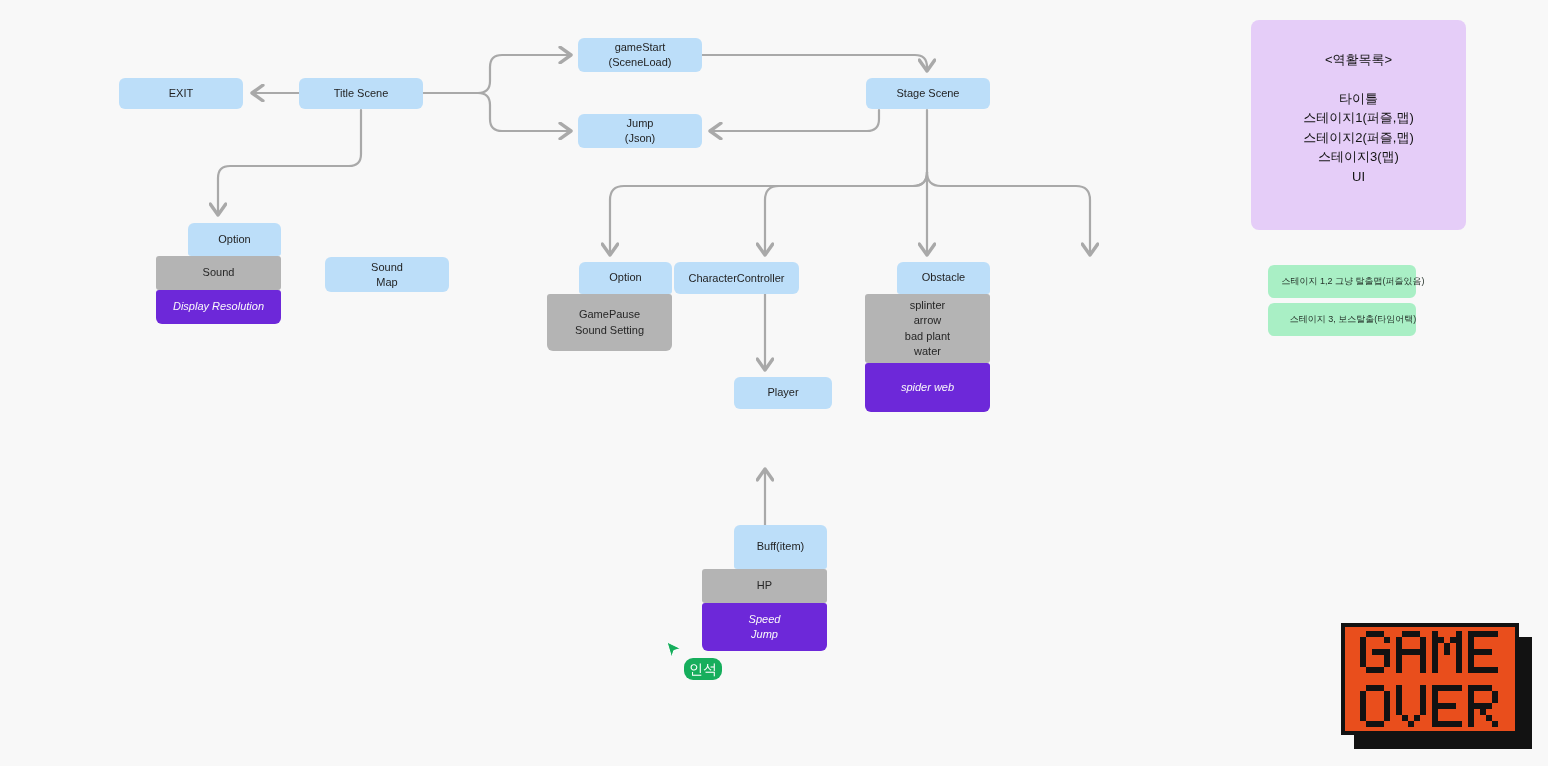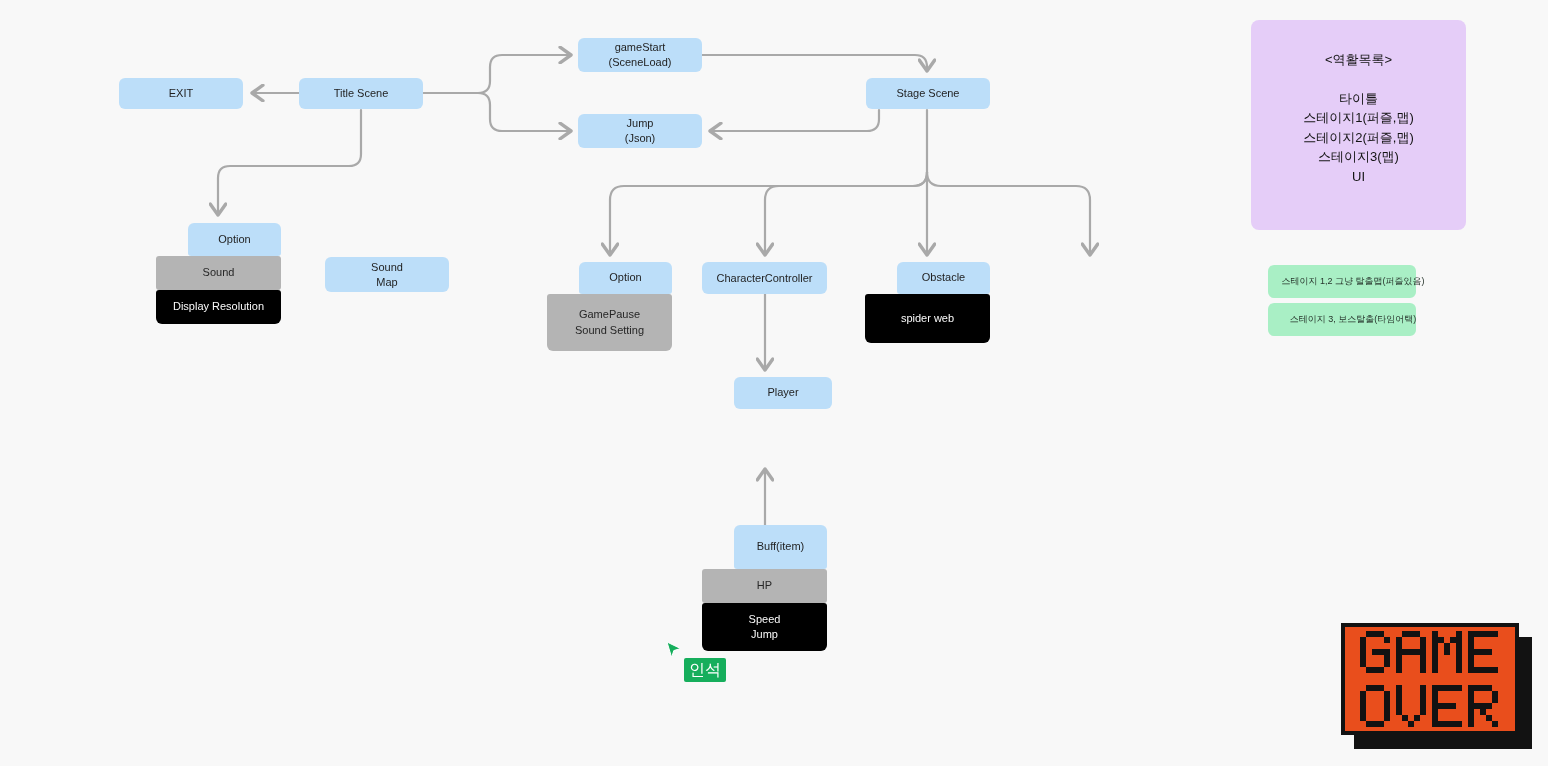--- a/index.html
+++ b/index.html
@@ -18,21 +18,21 @@
     position:absolute;
     display:flex; align-items:center; justify-content:center;
     text-align:center;
     font-size:11px; line-height:1.35;
     white-space:pre-line;
     border-radius:6px;
     color:#1f1f1f;
   }
   .blue  { background:#bcdef9; }
   .gray  { background:#b4b4b4; color:#262626; }
-  .dark  { background:#000000; color:#fafafa; }
+  .dark  { background:#6d28d9; color:#fafafa;font-style:italic; }
 
   .stack { position:absolute; display:flex; flex-direction:column; }
   .stack .seg {
     display:flex; align-items:center; justify-content:center;
     text-align:center; font-size:11px; line-height:1.4; white-space:pre-line;
     border-radius:3px;
   }
   .stack .seg:first-child { border-top-left-radius:6px; border-top-right-radius:6px;margin-left:32px; }
   .stack .seg:last-child  { border-bottom-left-radius:6px; border-bottom-right-radius:6px; }
 
@@ -56,22 +56,22 @@
   .gameover {
     position:absolute; left:1341px; top:623px; width:178px; height:112px;
     background:#e94e1c; border:4px solid #121212;
     box-shadow:13px 14px 0 0 #121212;
     display:flex; align-items:center; justify-content:center;
   }
 
   .cursor-wrap { position:absolute; left:663px; top:640px; width:60px; height:40px; }
   .cursor-label {
     position:absolute; left:21px; top:18px;
-    background:#16ae5c; color:#ffffff; font-size:16px; line-height:1;
-    padding:4px 5px; border-radius:2px; white-space:nowrap;text-align:center;
+    background:#16ae5c; color:#ffffff; font-size:14px; line-height:1;
+    padding:4px 5px; border-radius:9px; white-space:nowrap;text-align:center;
   }
 </style>
 </head>
 <body>
 
 <div id="canvas">
 
   <svg class="connectors" width="1548" height="766" viewBox="0 0 1548 766">
     <defs>
       <marker id="arw" viewBox="0 0 12 12" refX="9" refY="6" markerWidth="8.5" markerHeight="8.5" orient="auto-start-reverse">
@@ -114,24 +114,28 @@
     <div class="seg gray" style="height:34px">Sound</div>
     <div class="seg dark" style="height:34px">Display Resolution</div>
   </div>
 
   <div class="stack" style="left:547px;top:262px;width:125px">
     <div class="seg blue" style="height:32px">Option</div>
     <div class="seg gray" style="height:57px">GamePause
 Sound Setting</div>
   </div>
 
-  <div class="node blue" style="left:702px;top:262px;width:125px;height:32px">CharacterController</div>
+  <div class="node blue" style="left:674px;top:262px;width:125px;height:32px">CharacterController</div>
 
   <div class="stack" style="left:865px;top:262px;width:125px">
     <div class="seg blue" style="height:32px">Obstacle</div>
+    <div class="seg gray" style="height:69px">splinter
+arrow
+bad plant
+water</div>
     <div class="seg dark" style="height:49px">spider web</div>
   </div>
 
 
   <div class="stack" style="left:702px;top:377px;width:130px">
     <div class="seg blue" style="height:32px">Player</div>
   </div>
 
   <div class="stack" style="left:702px;top:525px;width:125px">
     <div class="seg blue" style="height:44px">Buff(item)</div>

